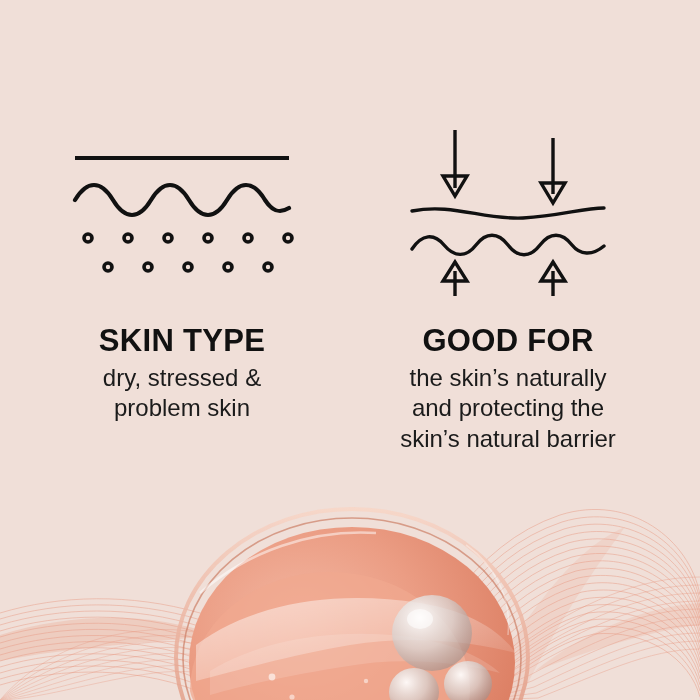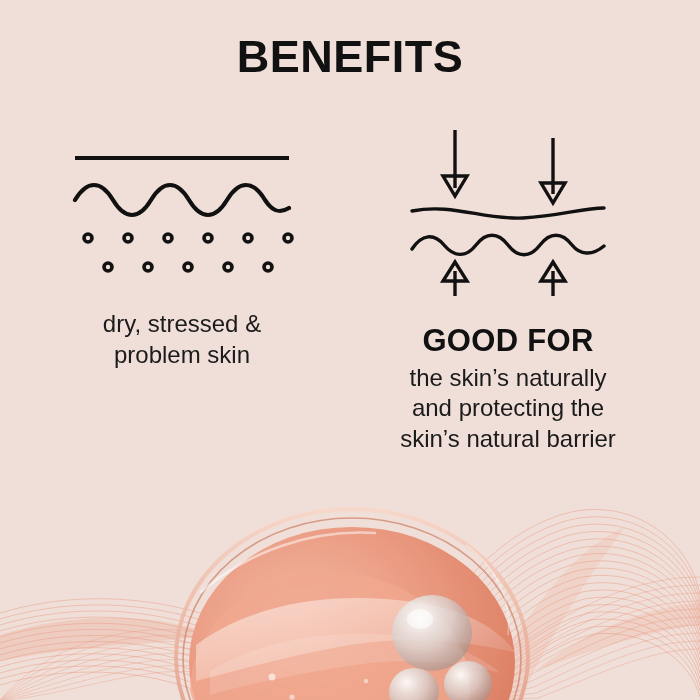--- a/index.html
+++ b/index.html
@@ -82,21 +82,20 @@
     height: 215px;
     overflow: hidden;
   }
   .artwork svg { display: block; }
 </style>
 </head>
 <body>
 
 <div id="infographic">
 
-  <div class="title">BENEFITS</div>
 
   <div class="column left">
 
     <div class="icon-wrap">
       <svg width="230" height="130" viewBox="0 0 230 130">
 
         <line x1="8" y1="10" x2="222" y2="10" stroke="#111111" stroke-width="4.2" stroke-linecap="butt"></line>
 
         <path d="M8,52 C 20,32 34,32 46,52 C 58,72 72,72 84,52
                  C 96,32 110,32 122,52 C 134,72 148,72 160,52
@@ -114,20 +113,21 @@
         <g fill="none" stroke="#111111" stroke-width="3.6">
           <circle cx="41" cy="119" r="4"></circle>
           <circle cx="81" cy="119" r="4"></circle>
           <circle cx="121" cy="119" r="4"></circle>
           <circle cx="161" cy="119" r="4"></circle>
           <circle cx="201" cy="119" r="4"></circle>
         </g>
       </svg>
     </div>
 
+    <div class="benefit-heading">SKIN TYPE</div>
 
     <div class="benefit-body">
       <span class="line">dry, stressed &amp;</span>
       <span class="line">problem skin</span>
     </div>
   </div>
 
   <div class="column right">
 
     <div class="icon-wrap">

